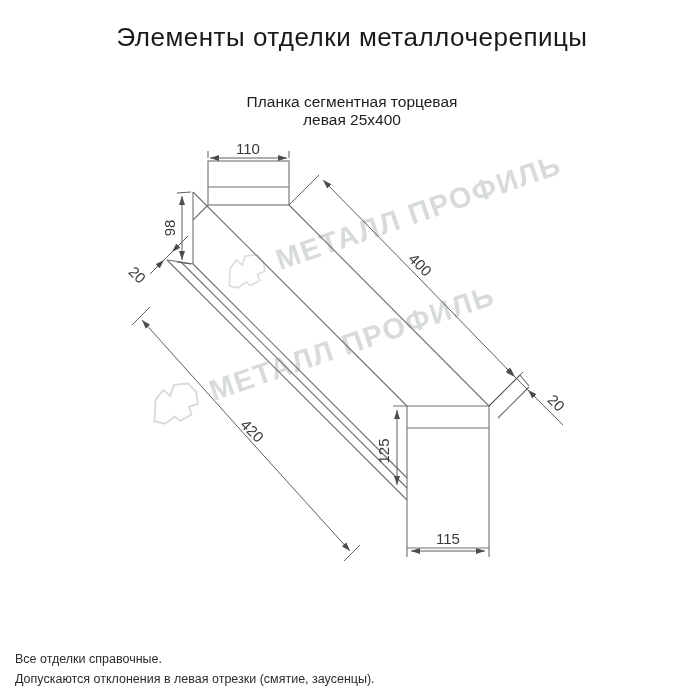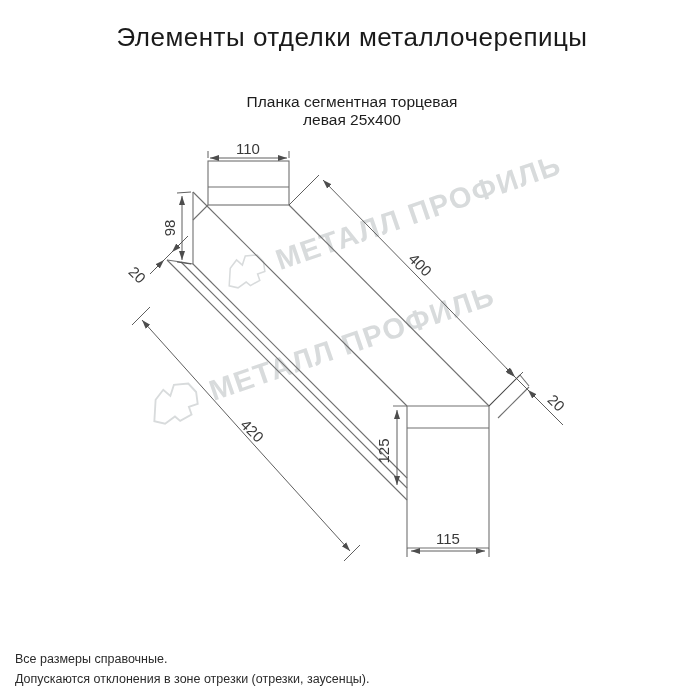--- a/index.html
+++ b/index.html
@@ -138,15 +138,15 @@
   <text class="dim-text" transform="rotate(-90 170 228)" x="170" y="233">98</text>
   <text class="dim-text" transform="rotate(45 137 275)" x="137" y="280">20</text>
   <text class="dim-text" transform="rotate(45 420 265)" x="420" y="270">400</text>
   <text class="dim-text" transform="rotate(45 252 431)" x="252" y="436">420</text>
   <text class="dim-text" transform="rotate(45 556 403)" x="556" y="408">20</text>
   <text class="dim-text" transform="rotate(-90 384 451)" x="384" y="456">125</text>
   <text class="dim-text" x="448" y="544">115</text>
 </svg>
 
 <div class="footer">
-  <div>Все размеры справочные.</div>
-  <div>Допускаются отклонения в зоне отрезки (отрезки, заусенцы).</div>
+  <div>Все отделки справочные.</div>
+  <div>Допускаются отклонения в левая отрезки (смятие, заусенцы).</div>
 </div>
 
 </body></html>

